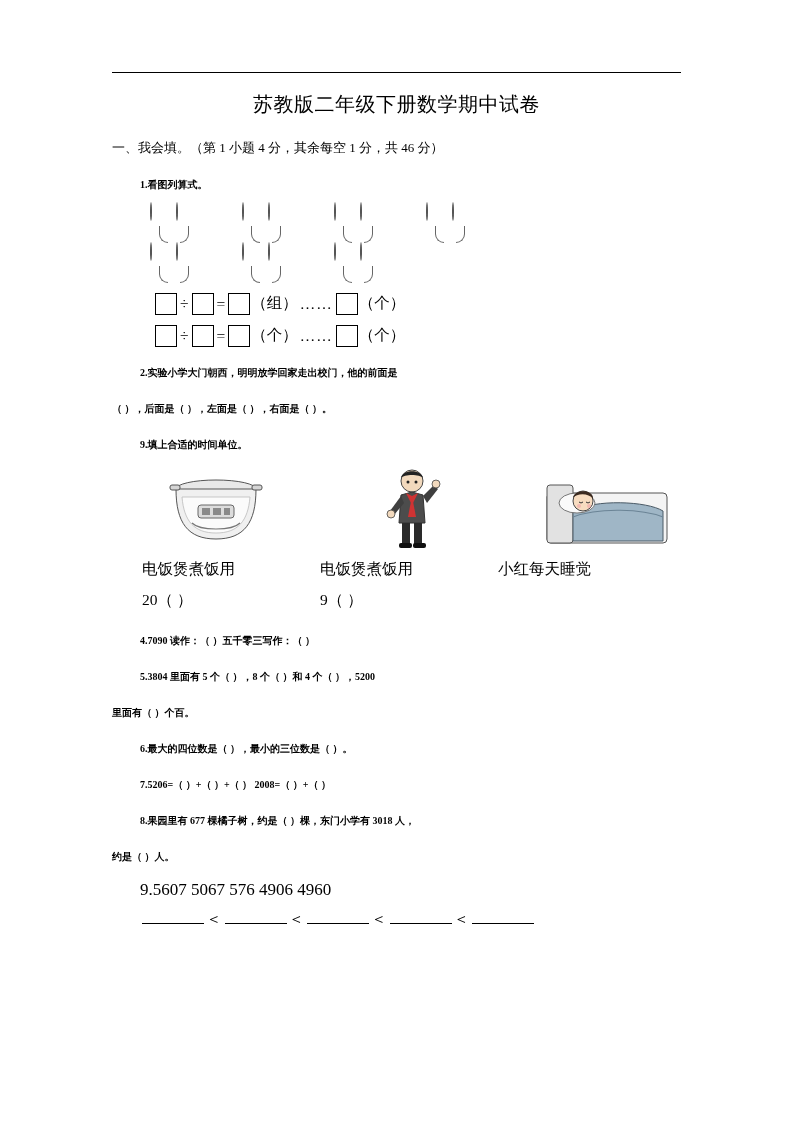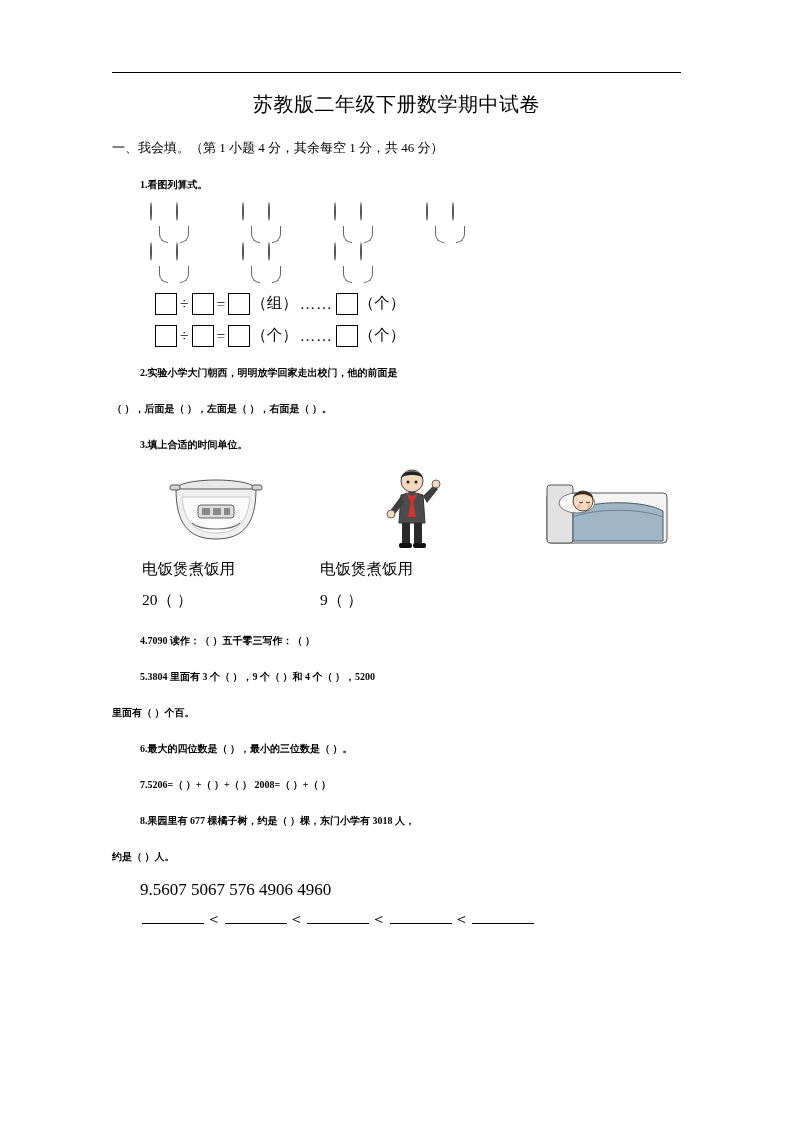--- a/index.html
+++ b/index.html
@@ -236,21 +236,21 @@
     <span class="box"></span>
     <span>（个）</span>
     <span class="dots">……</span>
     <span class="box"></span>
     <span>（个）</span>
   </div>
 
   <div class="q indent">2.实验小学大门朝西，明明放学回家走出校门，他的前面是</div>
   <div class="q">（      ），后面是（      ），左面是（      ），右面是（      ）。</div>
 
-  <div class="q indent">3.填上合适的时间单位。</div>
+  <div class="q indent">9.填上合适的时间单位。</div>
 
   <div class="pics">
     <div class="pic">
       <svg width="116" height="80" viewBox="0 0 116 80">
         <ellipse cx="58" cy="18" rx="40" ry="9" fill="#e8e8e8" stroke="#555" stroke-width="1"></ellipse>
         <path d="M18 18 C18 52 30 68 58 68 C86 68 98 52 98 18 Z" fill="#f0f0f0" stroke="#555" stroke-width="1"></path>
         <path d="M24 26 C26 50 36 62 58 62 C80 62 90 50 92 26 Z" fill="#fbfbfb" stroke="#bbb" stroke-width="0.8"></path>
         <rect x="40" y="34" width="36" height="13" rx="3" fill="#dcdcdc" stroke="#666" stroke-width="1"></rect>
         <rect x="44" y="37" width="8" height="7" fill="#8a8a8a"></rect>
         <rect x="55" y="37" width="8" height="7" fill="#8a8a8a"></rect>
@@ -292,30 +292,31 @@
         <path d="M43 31 q2 2 4 0" fill="none" stroke="#333" stroke-width="1"></path>
         <circle cx="36" cy="35" r="2" fill="#f0a9a9" opacity="0.7"></circle>
         <circle cx="46" cy="35" r="2" fill="#f0a9a9" opacity="0.7"></circle>
       </svg>
     </div>
   </div>
 
   <div class="pic-labels">
     <div>电饭煲煮饭用</div>
     <div>电饭煲煮饭用</div>
+    <div>小红每天睡觉</div>
   </div>
 
   <div class="pic-values">
     <div>20（       ）</div>
     <div>9（       ）</div>
   </div>
 
   <div class="q indent">4.7090 读作：（      ）五千零三写作：（       ）</div>
 
-  <div class="q indent">5.3804 里面有 3 个（       ），9 个（       ）和 4 个（       ），5200</div>
+  <div class="q indent">5.3804 里面有 5 个（       ），8 个（       ）和 4 个（       ），5200</div>
   <div class="q">里面有（       ）个百。</div>
 
   <div class="q indent">6.最大的四位数是（        ），最小的三位数是（        ）。</div>
 
   <div class="q indent">7.5206=（       ）+（       ）+（       ）     2008=（        ）+（        ）</div>
 
   <div class="q indent">8.果园里有 677 棵橘子树，约是（        ）棵，东门小学有 3018 人，</div>
   <div class="q">约是（       ）人。</div>
 
   <div class="nums">9.5607   5067   576   4906   4960</div>

